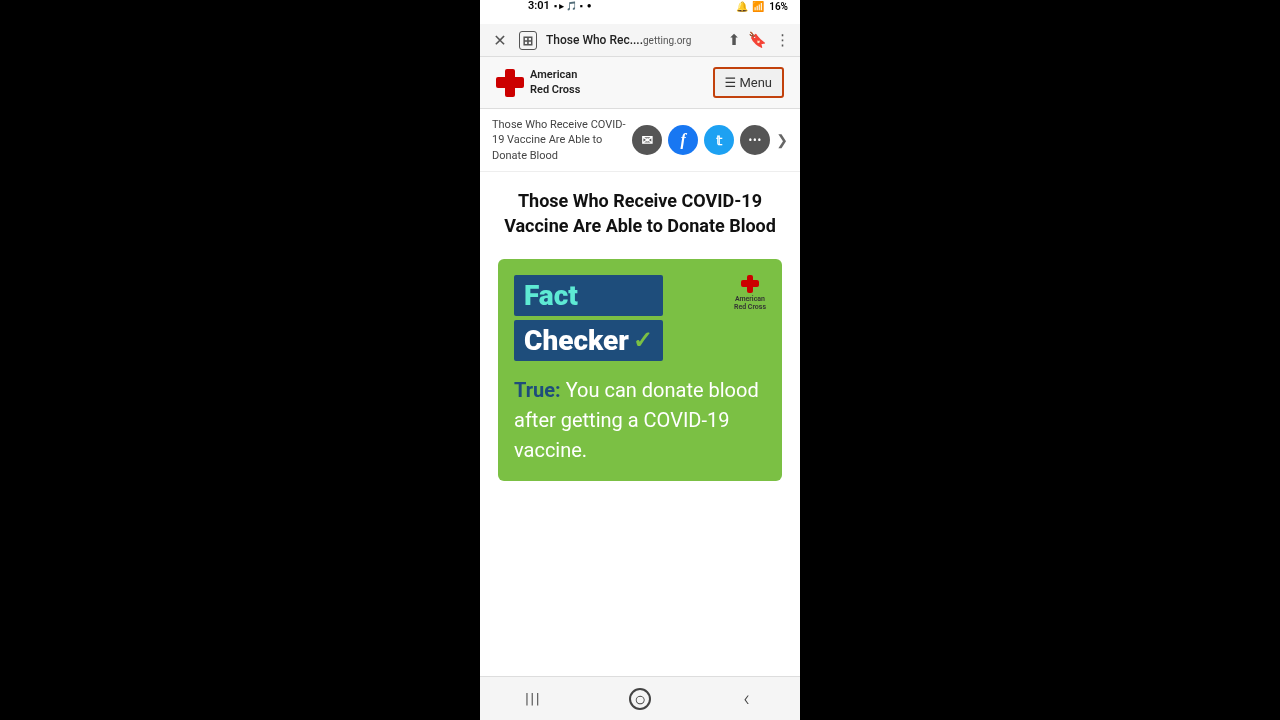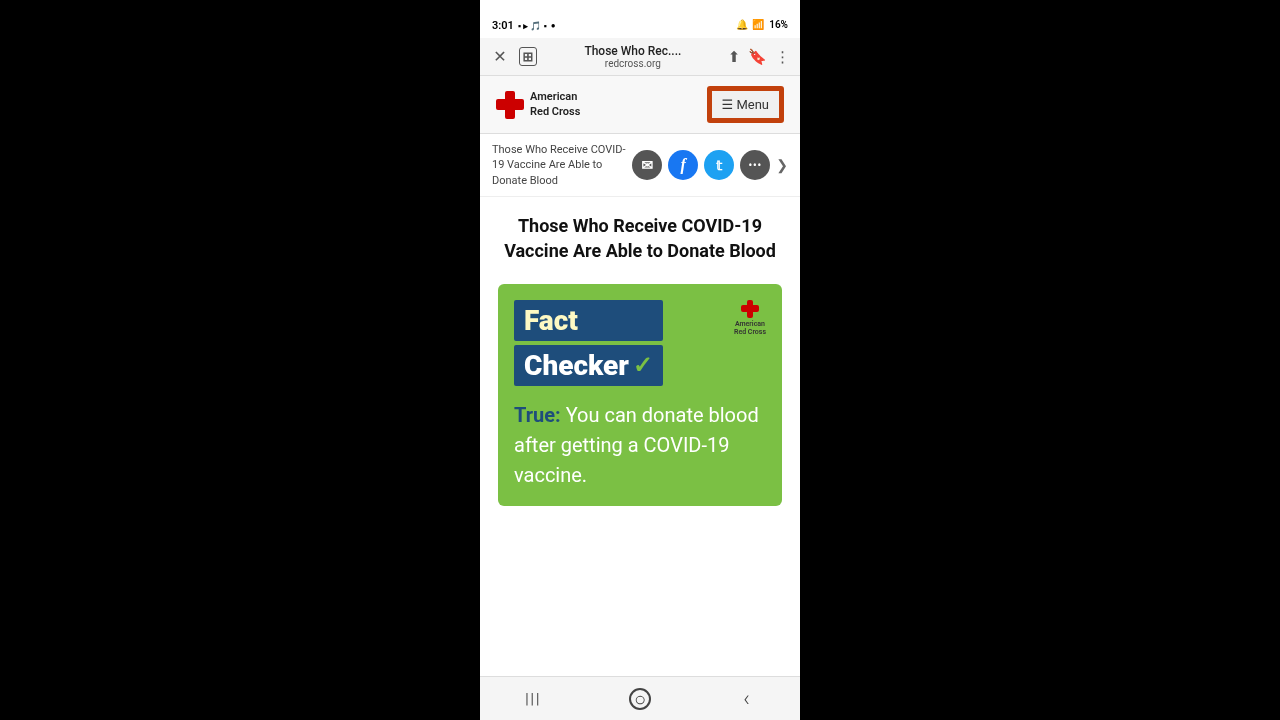--- a/index.html
+++ b/index.html
@@ -19,28 +19,29 @@
       background: #fff;
       display: flex;
       flex-direction: column;
       overflow: hidden;
       position: relative;
     }
 
     
     .status-bar {
       background: #fff;
-      padding: 19px 12px;
+      padding: 12px 12px;
       display: flex;
       justify-content: space-between;
-      align-items: flex-start;
+      align-items: flex-end;
       font-size: 11px;
       font-weight: 600;
       color: #000;
       height: 24px;
+      margin-left: 36px;
     }
     .status-left { display: flex; align-items: center; gap: 4px; }
     .status-right { display: flex; align-items: center; gap: 4px; font-size: 10px; }
 
     
     .browser-chrome {
       background: #f5f5f5;
       border-bottom: 1px solid #ddd;
       padding: 6px 10px;
       display: flex;
@@ -53,21 +54,20 @@
       display: flex;
       align-items: center;
       justify-content: center;
       font-size: 16px;
       color: #555;
       cursor: pointer;
     }
     .browser-url-area {
       flex: 1;
       display: flex;
-      flex-direction: column;
       align-items: center;
     }
     .browser-title {
       font-size: 12px;
       font-weight: 500;
       color: #222;
     }
     .browser-url {
       font-size: 10px;
       color: #555;
@@ -135,21 +135,21 @@
       line-height: 1.3;
     }
     .menu-btn {
       display: flex;
       align-items: center;
       gap: 4px;
       font-size: 13px;
       color: #333;
       cursor: pointer;
       padding: 6px 10px;
-      border: 5px solid #c2410c;
+      border: 2px solid #c2410c;
       border-radius: 3px;
       background: #f0f0f0;
     }
 
     
     .share-bar {
       display: flex;
       align-items: center;
       justify-content: space-between;
       padding: 8px 12px;
@@ -216,21 +216,21 @@
     }
 
     .fact-checker-title {
       display: flex;
       flex-direction: column;
       gap: 4px;
     }
 
     .fact-word {
       background: #1e4d7b;
-      color: #fef9c3;
+      color: #5eead4;
       font-size: 28px;
       font-weight: 900;
       padding: 4px 10px;
       display: inline-block;
       border-radius: 2px;
     }
     .checker-word {
       background: #1e4d7b;
       color: #fff;
       font-size: 28px;
@@ -328,21 +328,21 @@
 
   <div class="browser-chrome">
     <div class="browser-icon">
       <span>✕</span>
     </div>
     <div class="browser-icon">
       <span style="font-size:13px; border: 1.5px solid #555; border-radius:3px; padding:1px 3px; font-weight:600;">⊞</span>
     </div>
     <div class="browser-url-area">
       <span class="browser-title">Those Who Rec....</span>
-      <span class="browser-url">redcross.org</span>
+      <span class="browser-url">getting.org</span>
     </div>
     <div class="browser-actions">
       <span class="browser-action-icon">⬆</span>
       <span class="browser-action-icon">🔖</span>
       <span class="browser-action-icon">⋮</span>
     </div>
   </div>
 
   <div class="page-content">
 

